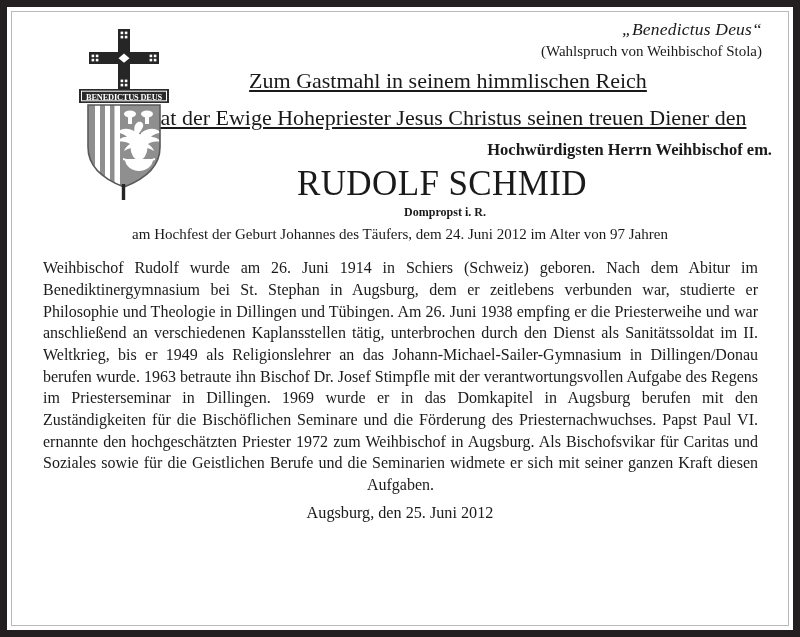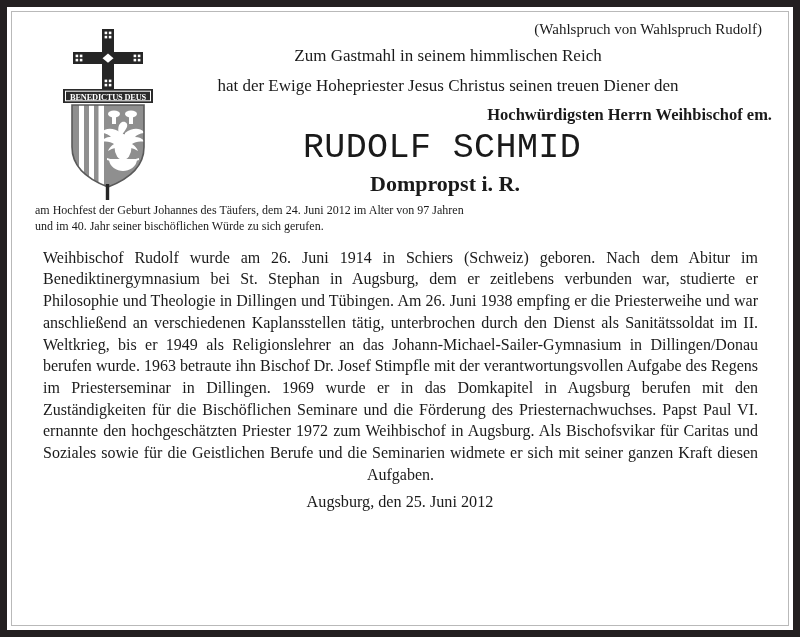--- a/index.html
+++ b/index.html
@@ -38,21 +38,21 @@
     top: 0;
     right: 0;
     bottom: 0;
     padding: 9px 21px 6px 21px;
     box-sizing: border-box;
   }
 
   
   .crest {
     position: absolute;
-    left: 42px;
+    left: 58px;
     top: 22px;
     width: 118px;
     height: 172px;
   }
   .crest svg { display: block; width: 118px; height: 172px; }
 
   
   .motto-block {
     text-align: right;
     padding-right: 10px;
@@ -65,58 +65,58 @@
     letter-spacing: .2px;
   }
   .motto-sub {
     font-size: 15px;
     line-height: 1.3;
     margin-top: 1px;
   }
 
   .intro {
     text-align: center;
-    font-size: 17px;
+    font-size: 22px;
     line-height: 1.32;
     margin-top: 5px;
     padding-left: 96px;
+    text-decoration: underline;
   }
 
   .styled-title {
     text-align: right;
     font-weight: bold;
     font-size: 16.5px;
     line-height: 1.3;
     margin-top: 7px;
     padding-left: 96px;
   }
 
   .name {
     text-align: center;
     font-size: 35px;
     line-height: 1.12;
     letter-spacing: .4px;
     margin-top: 3px;
     padding-left: 84px;
     white-space: nowrap;
-    font-family: Liberation Mono, monospace;
   }
 
   .rank {
     text-align: center;
     font-weight: bold;
-    font-size: 22px;
+    font-size: 12px;
     line-height: 1.28;
     margin-top: 2px;
     padding-left: 90px;
   }
 
   .death-line {
-    text-align: left;
-    font-size: 12px;
+    text-align: center;
+    font-size: 15px;
     line-height: 1.32;
     margin-top: 5px;
     padding: 0 7px;
   }
 
   
   .bio {
     text-align: justify;
     text-align-last: center;
     font-size: 16px;
@@ -212,32 +212,32 @@
             </g>
           </g>
           <path d="M23,76 L95,76 L95,118 C95,138 80,150 59,158 C38,150 23,138 23,118 Z" fill="none" stroke="#5a5a5a" stroke-width="1.6"></path>
         </g>
 
         <rect x="56.8" y="155" width="3.4" height="16" fill="#262626"></rect>
       </svg>
     </div>
 
     <div class="motto-block">
-      <div class="motto-sub">(Wahlspruch von Wahlspruch Rudolf)</div>
+      <div class="motto">„Benedictus Deus“</div>
+      <div class="motto-sub">(Wahlspruch von Weihbischof Stola)</div>
     </div>
 
     <div class="intro">Zum Gastmahl in seinem himmlischen Reich</div>
     <div class="intro" style="margin-top:8px;">hat der Ewige Hohepriester Jesus Christus seinen treuen Diener den</div>
 
     <div class="styled-title">Hochwürdigsten Herrn Weihbischof em.</div>
     <div class="name">RUDOLF SCHMID</div>
     <div class="rank">Dompropst i. R.</div>
 
     <div class="death-line">am Hochfest der Geburt Johannes des Täufers, dem 24. Juni 2012 im Alter von 97 Jahren</div>
-    <div class="death-line" style="margin-top:0;">und im 40. Jahr seiner bischöflichen Würde zu sich gerufen.</div>
 
     <div class="bio">Weihbischof Rudolf wurde am 26. Juni 1914 in Schiers (Schweiz) geboren. Nach dem Abitur im Benediktinergymnasium bei St. Stephan in Augsburg, dem er zeitlebens verbunden war, studierte er Philosophie und Theologie in Dillingen und Tübingen. Am 26. Juni 1938 empfing er die Priesterweihe und war anschließend an verschiedenen Kaplansstellen tätig, unterbrochen durch den Dienst als Sanitätssoldat im II. Weltkrieg, bis er 1949 als Religionslehrer an das Johann-Michael-Sailer-Gymnasium in Dillingen/Donau berufen wurde. 1963 betraute ihn Bischof Dr. Josef Stimpfle mit der verantwortungsvollen Aufgabe des Regens im Priesterseminar in Dillingen. 1969 wurde er in das Domkapitel in Augsburg berufen mit den Zuständigkeiten für die Bischöflichen Seminare und die Förderung des Priesternachwuchses. Papst Paul VI. ernannte den hochgeschätzten Priester 1972 zum Weihbischof in Augsburg. Als Bischofsvikar für Caritas und Soziales sowie für die Geistlichen Berufe und die Seminarien widmete er sich mit seiner ganzen Kraft diesen Aufgaben.</div>
 
 
     <div class="place-date">Augsburg, den 25. Juni 2012</div>
 
   </div>
 </div>
 
 </body></html>

